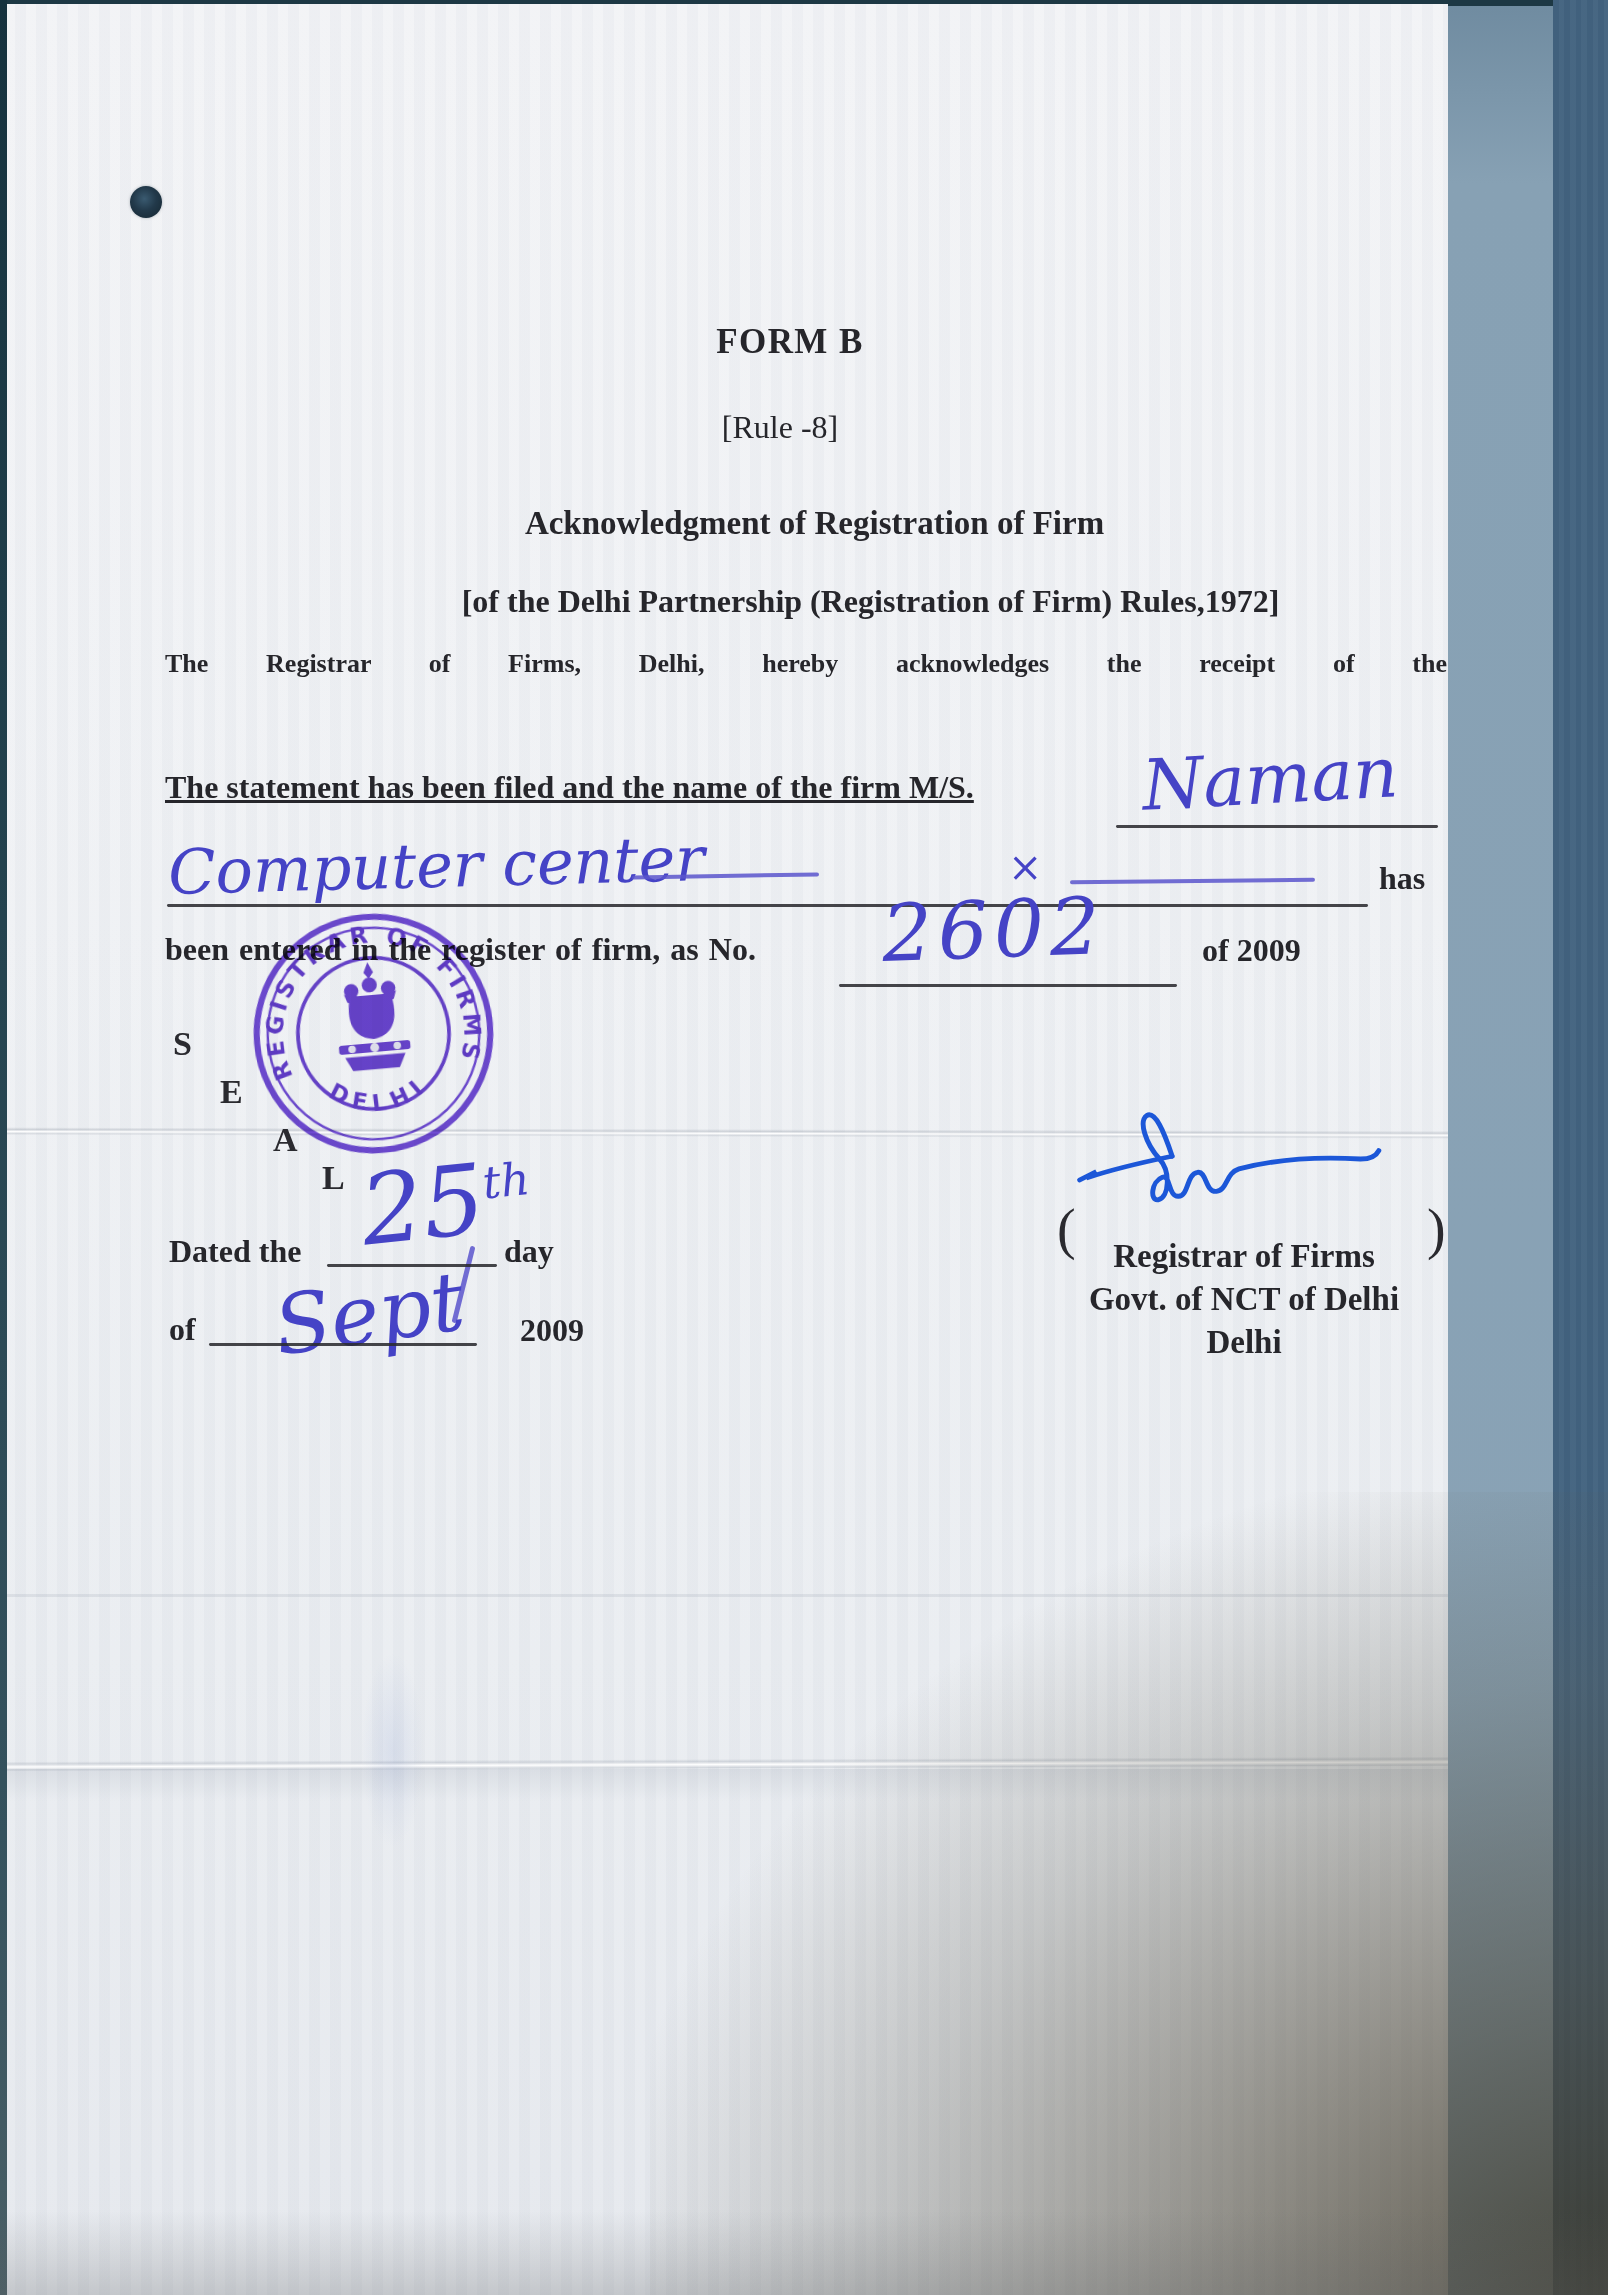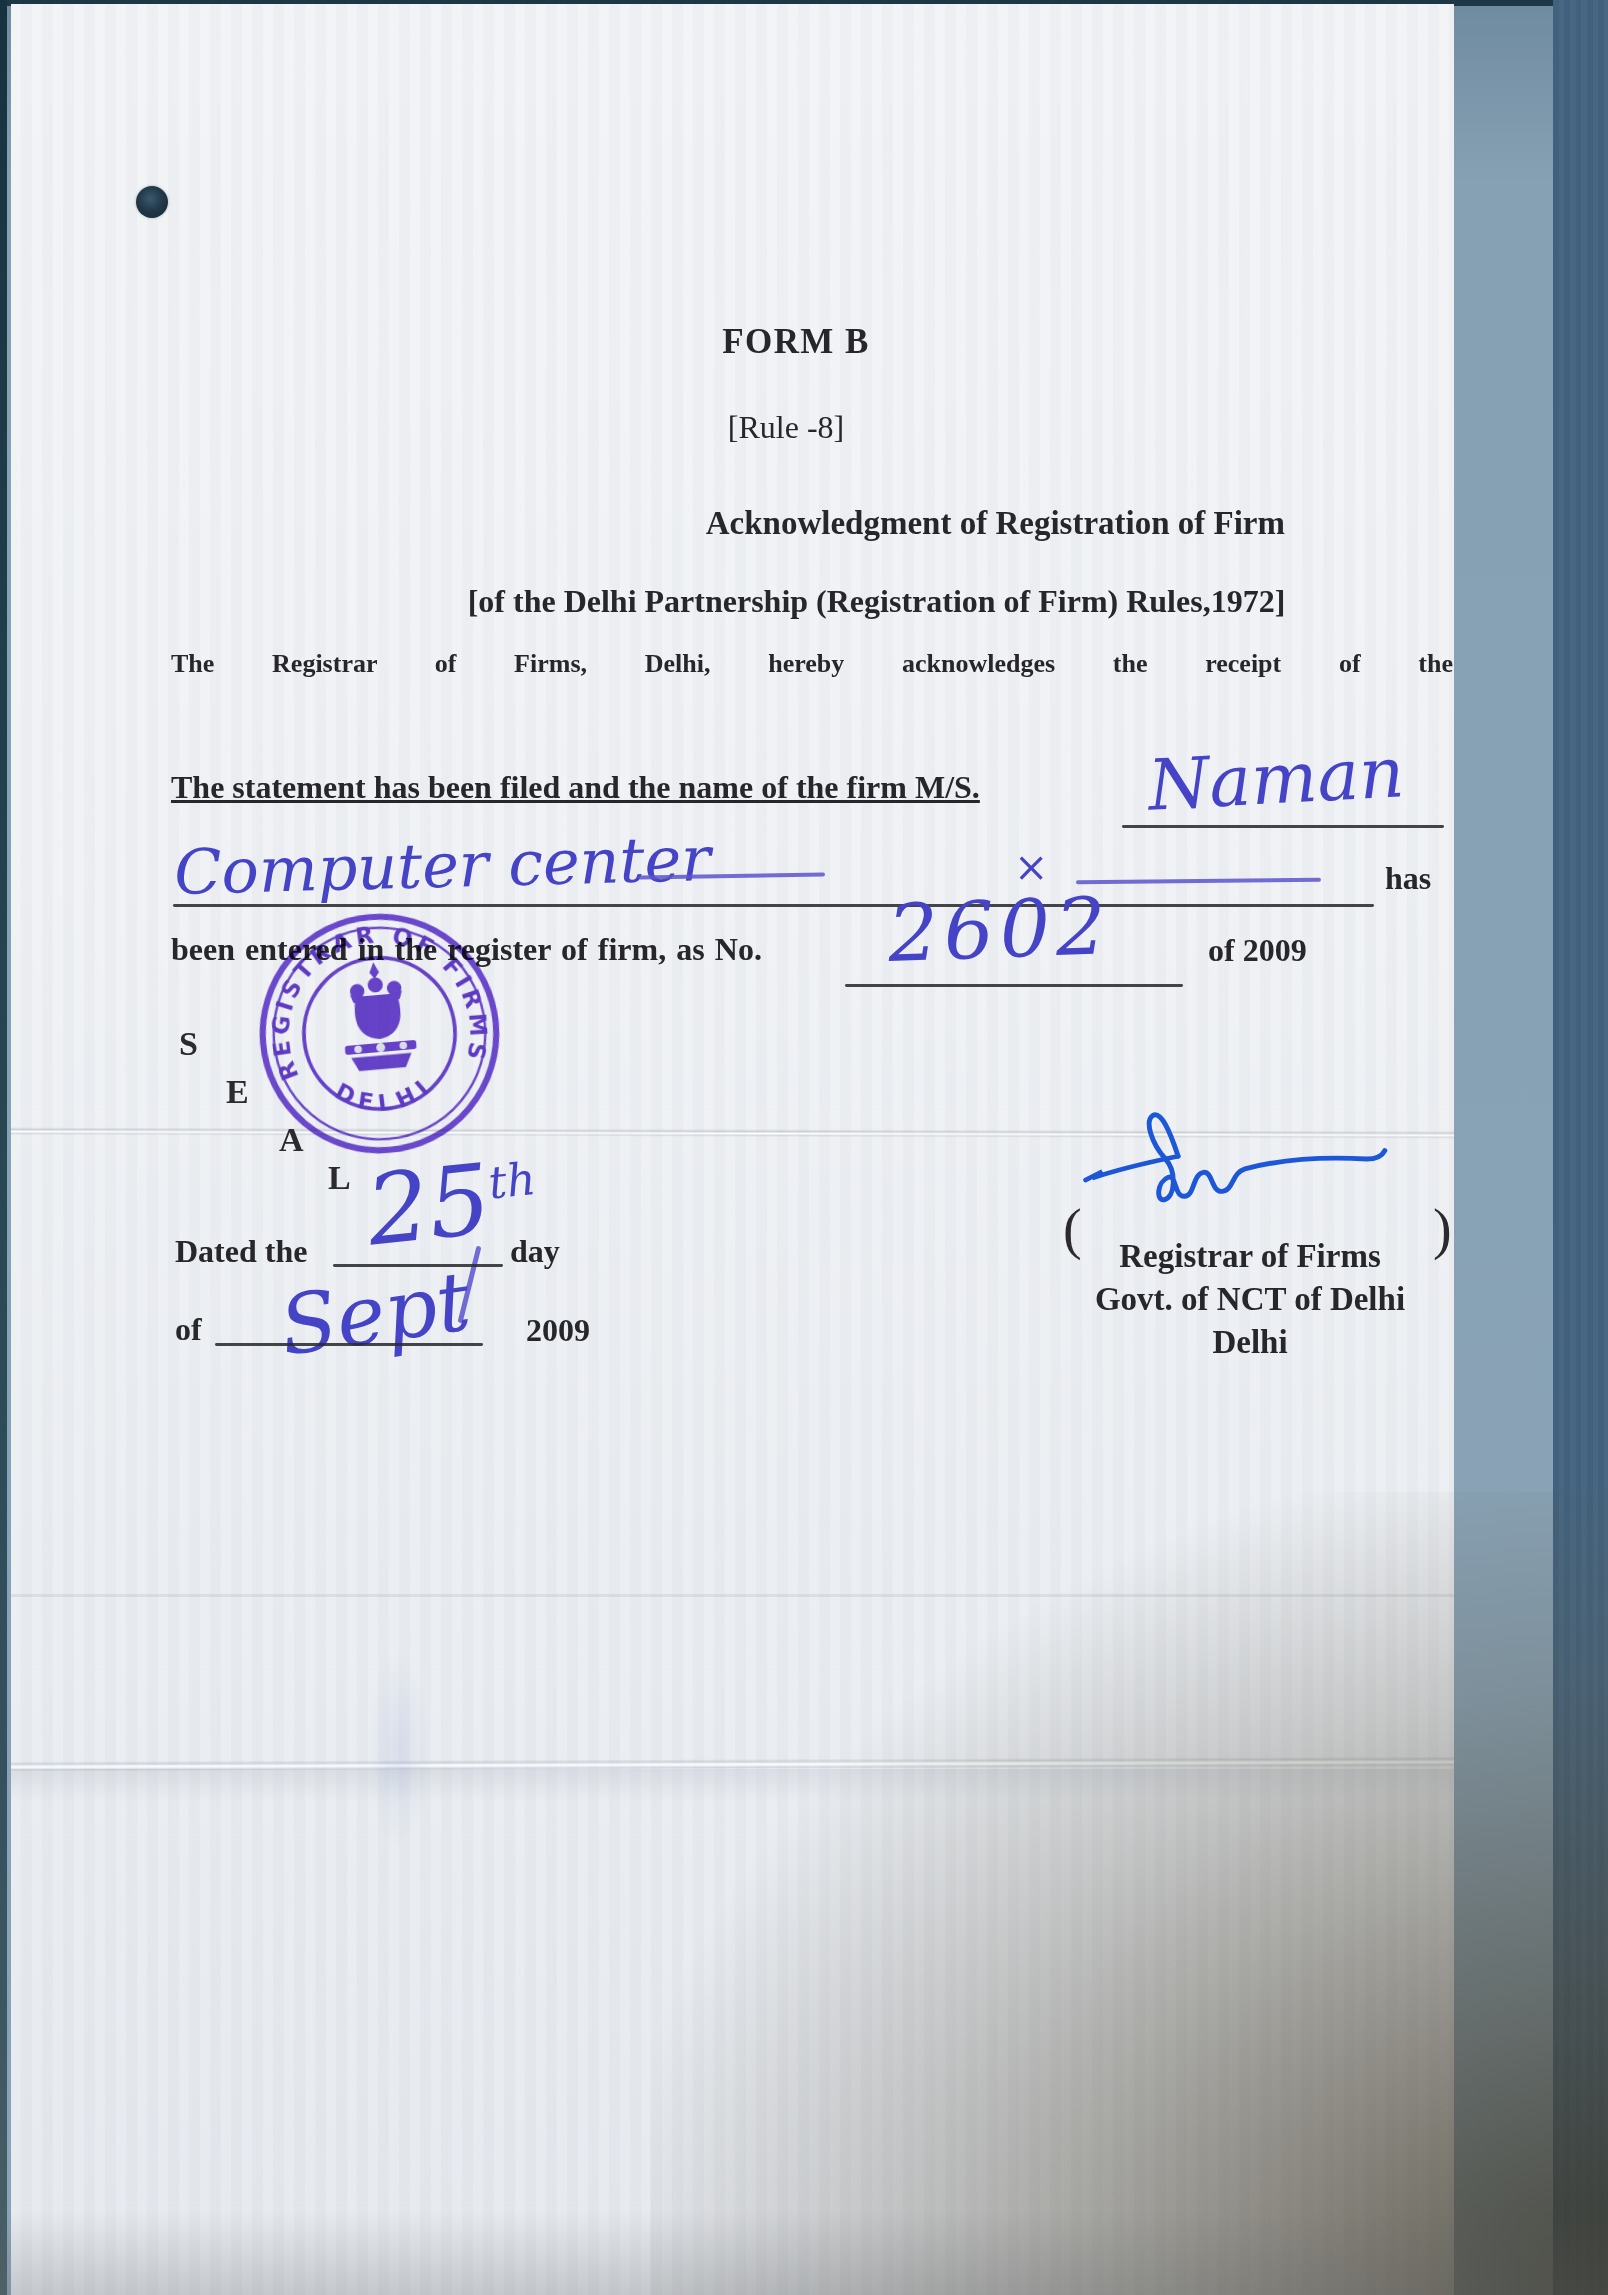--- a/index.html
+++ b/index.html
@@ -7,21 +7,21 @@
   .photo{position:relative;width:1608px;height:2295px;overflow:hidden;
          background:linear-gradient(180deg,#6f8ba0 0%,#87a1b4 8%,#8aa3b6 100%);}
   
   .edge-top{position:absolute;left:0;top:0;width:1608px;height:5.6px;background:#1d3844;}
   .edge-left{position:absolute;left:0;top:0;width:7px;height:2295px;
              background:linear-gradient(180deg,#16323e 0%,#24434f 40%,#35525e 80%,#4a5f66 100%);}
   .edge-right{position:absolute;right:0;top:0;width:55px;height:2295px;
               background:repeating-linear-gradient(90deg,#7e9ab0 0 5.6px,#8aa4b8 5.6px 11.3px),#84a0b5;
               background-blend-mode:multiply;}
   
-  .paper{position:absolute;left:11px;top:4.2px;width:1443px;height:2291px;
+  .paper{position:absolute;left:5px;top:4.2px;width:1443px;height:2291px;
          background:linear-gradient(180deg,#f2f3f6 0%,#eff1f4 40%,#eaedf1 72%,#e5e8ed 100%);}
   .paper .streaks{position:absolute;inset:0;pointer-events:none;
          background:repeating-linear-gradient(90deg,rgba(255,255,255,.05) 0 10px,rgba(160,170,185,.06) 10px 21px);}
   .crease-main{position:absolute;left:0;top:1125px;width:100%;height:8.4px;transform:rotate(.15deg);
          background:linear-gradient(180deg,rgba(140,150,162,.0) 0%,rgba(145,153,165,.35) 30%,rgba(255,255,255,.9) 55%,rgba(150,158,170,.25) 80%,rgba(0,0,0,0) 100%);}
   .crease-faint{position:absolute;left:0;top:1590px;width:100%;height:2.8px;
          background:rgba(168,176,188,.25);}
   .crease-low{position:absolute;left:0;top:1755px;width:100%;height:10px;transform:rotate(-.2deg);
          background:linear-gradient(180deg,rgba(0,0,0,0) 0%,rgba(150,158,170,.3) 25%,rgba(255,255,255,.95) 55%,rgba(150,158,170,.28) 85%,rgba(0,0,0,0) 100%);}
   .crease-low-shadow{position:absolute;left:0;top:1765px;width:100%;height:32px;
@@ -69,21 +69,21 @@
     <div class="crease-main"></div>
     <div class="crease-faint"></div>
     <div class="crease-low"></div>
     <div class="crease-low-shadow"></div>
     <div class="smudge-blue"></div>
 
     <div class="punch-hole"></div>
 
     <div class="printed title center" style="left:637px;top:318px;width:296px;">FORM B</div>
     <div class="printed h46 center" style="left:627px;top:405px;width:296px;font-weight:400;">[Rule -8]</div>
-    <div class="printed h47 center" style="left:345px;top:501px;width:929px;text-align:right;">Acknowledgment of Registration of Firm</div>
+    <div class="printed h47 center" style="left:345px;top:501px;width:929px;">Acknowledgment of Registration of Firm</div>
     <div class="printed h46 center" style="left:401px;top:579px;width:929px;">[of the Delhi Partnership (Registration of Firm) Rules,1972]</div>
 
     <div class="printed para jall" style="left:160px;top:644px;width:1282px;">The Registrar of Firms, Delhi, hereby acknowledges the receipt of the</div>
 
     <div class="printed h46" style="left:160px;top:765px;text-decoration:underline;">The statement has been filed and the name of the firm M/S.</div>
     <div class="hw" style="left:1137px;top:734px;font-size:70px;transform:rotate(-3deg);">Naman</div>
     <div class="blank-line" style="left:1111px;top:821px;width:322px;"></div>
 
     <div class="hw" style="left:163px;top:825px;font-size:62px;transform:rotate(-1.5deg);">Computer center</div>
     <div class="pen-stroke" style="left:627px;top:870px;width:187px;height:4.2px;transform:rotate(-1deg);"></div>

